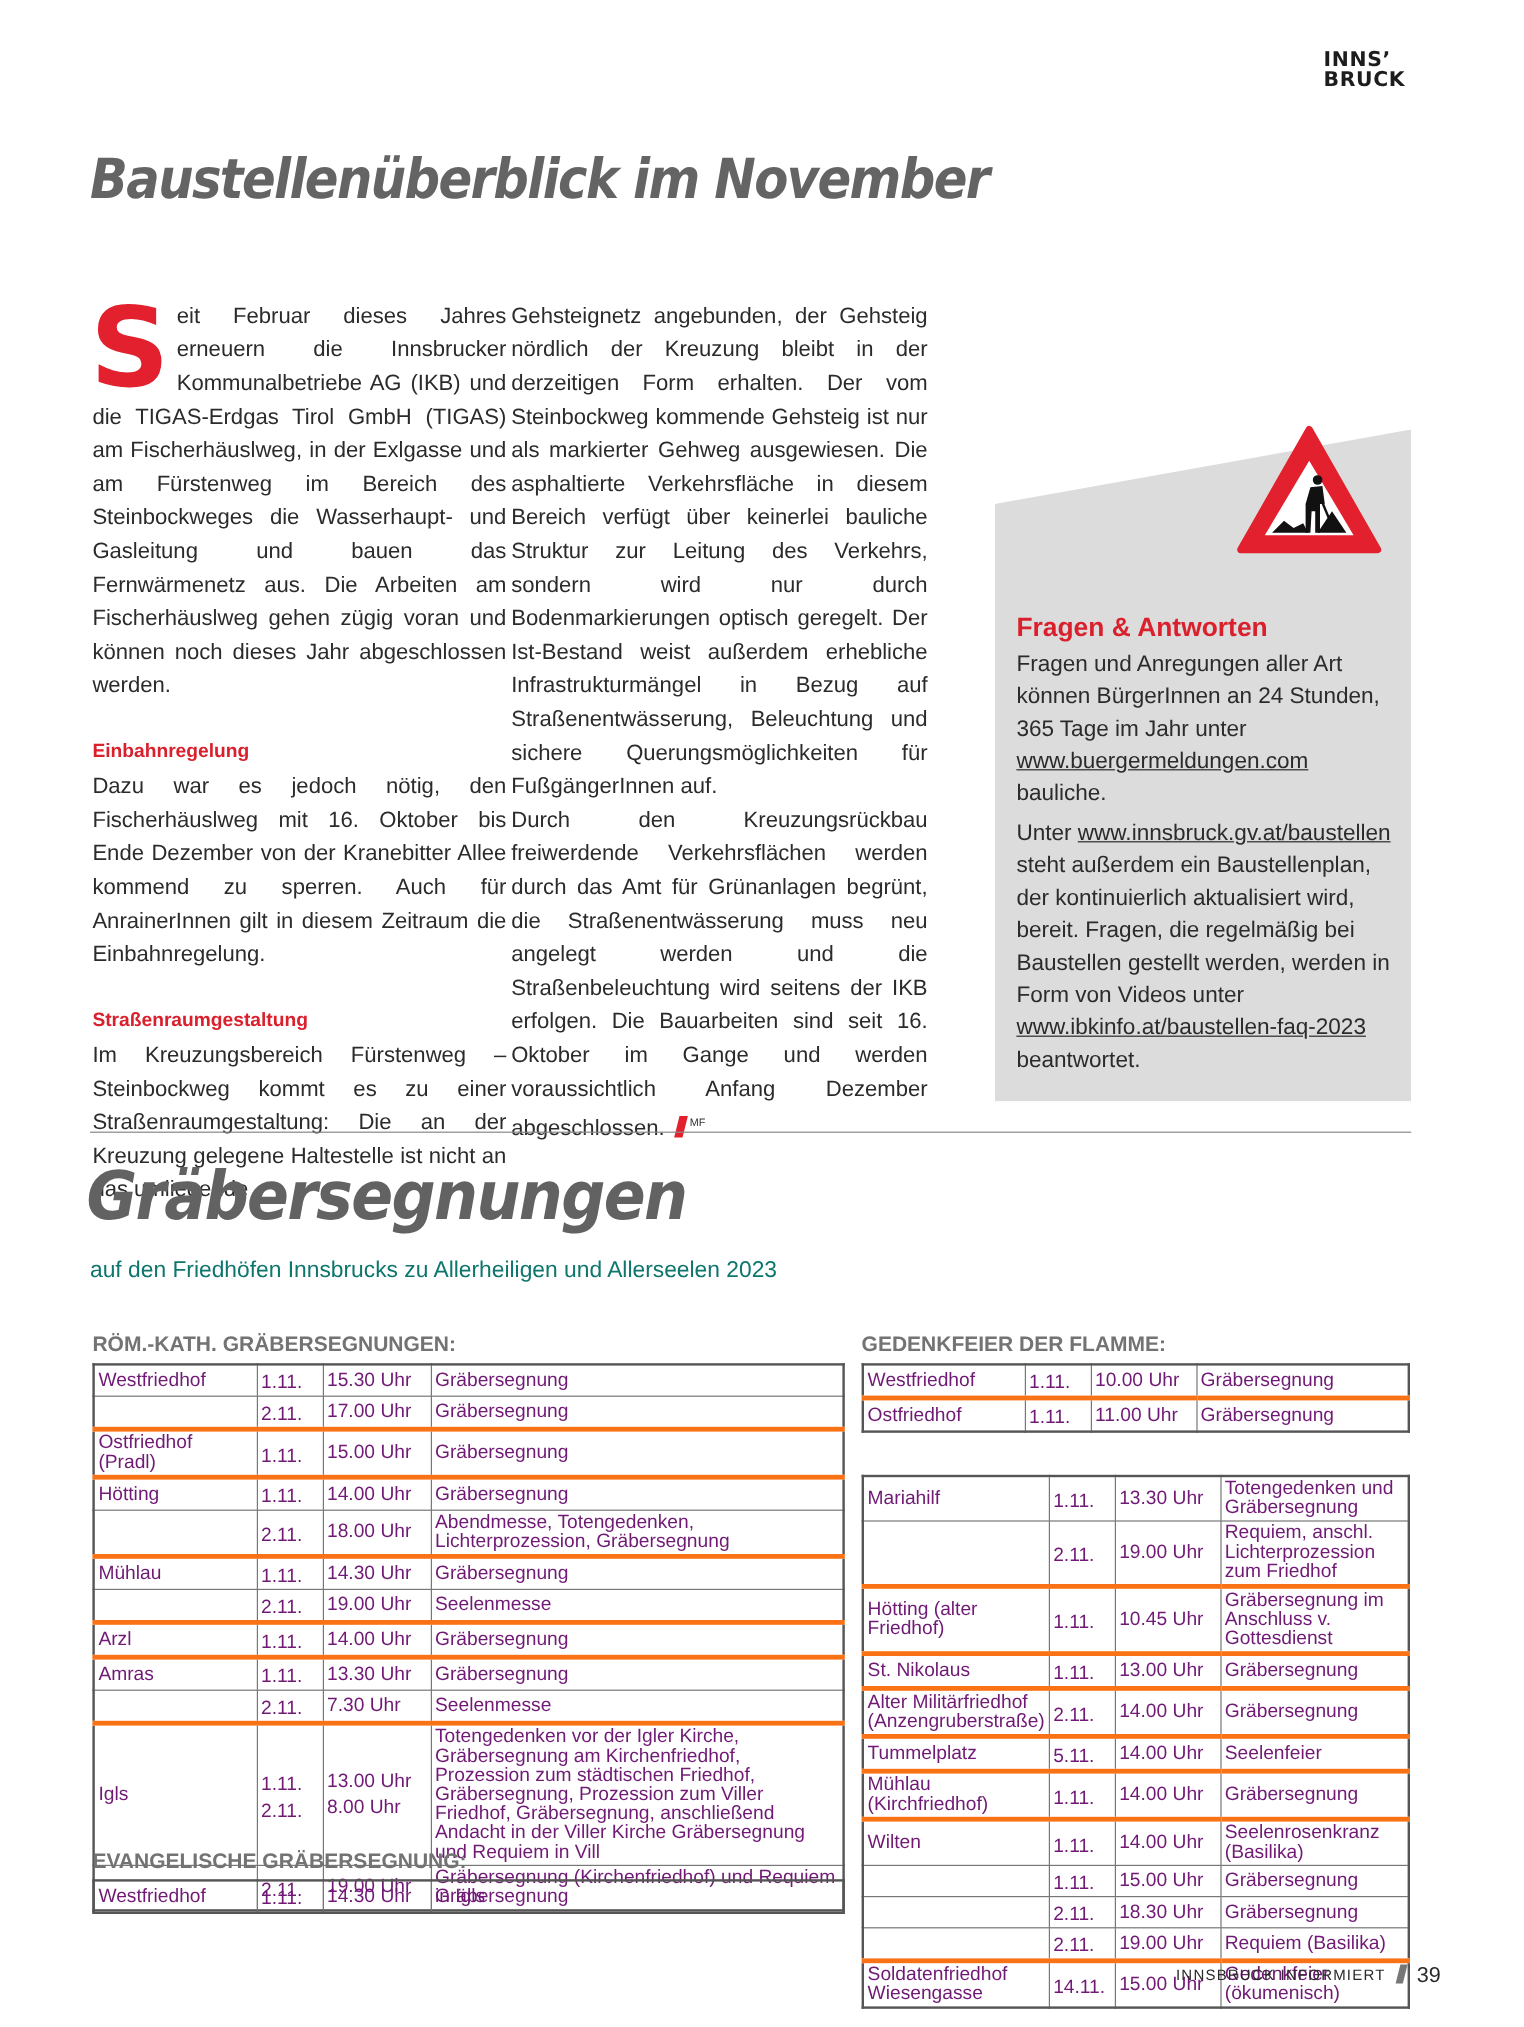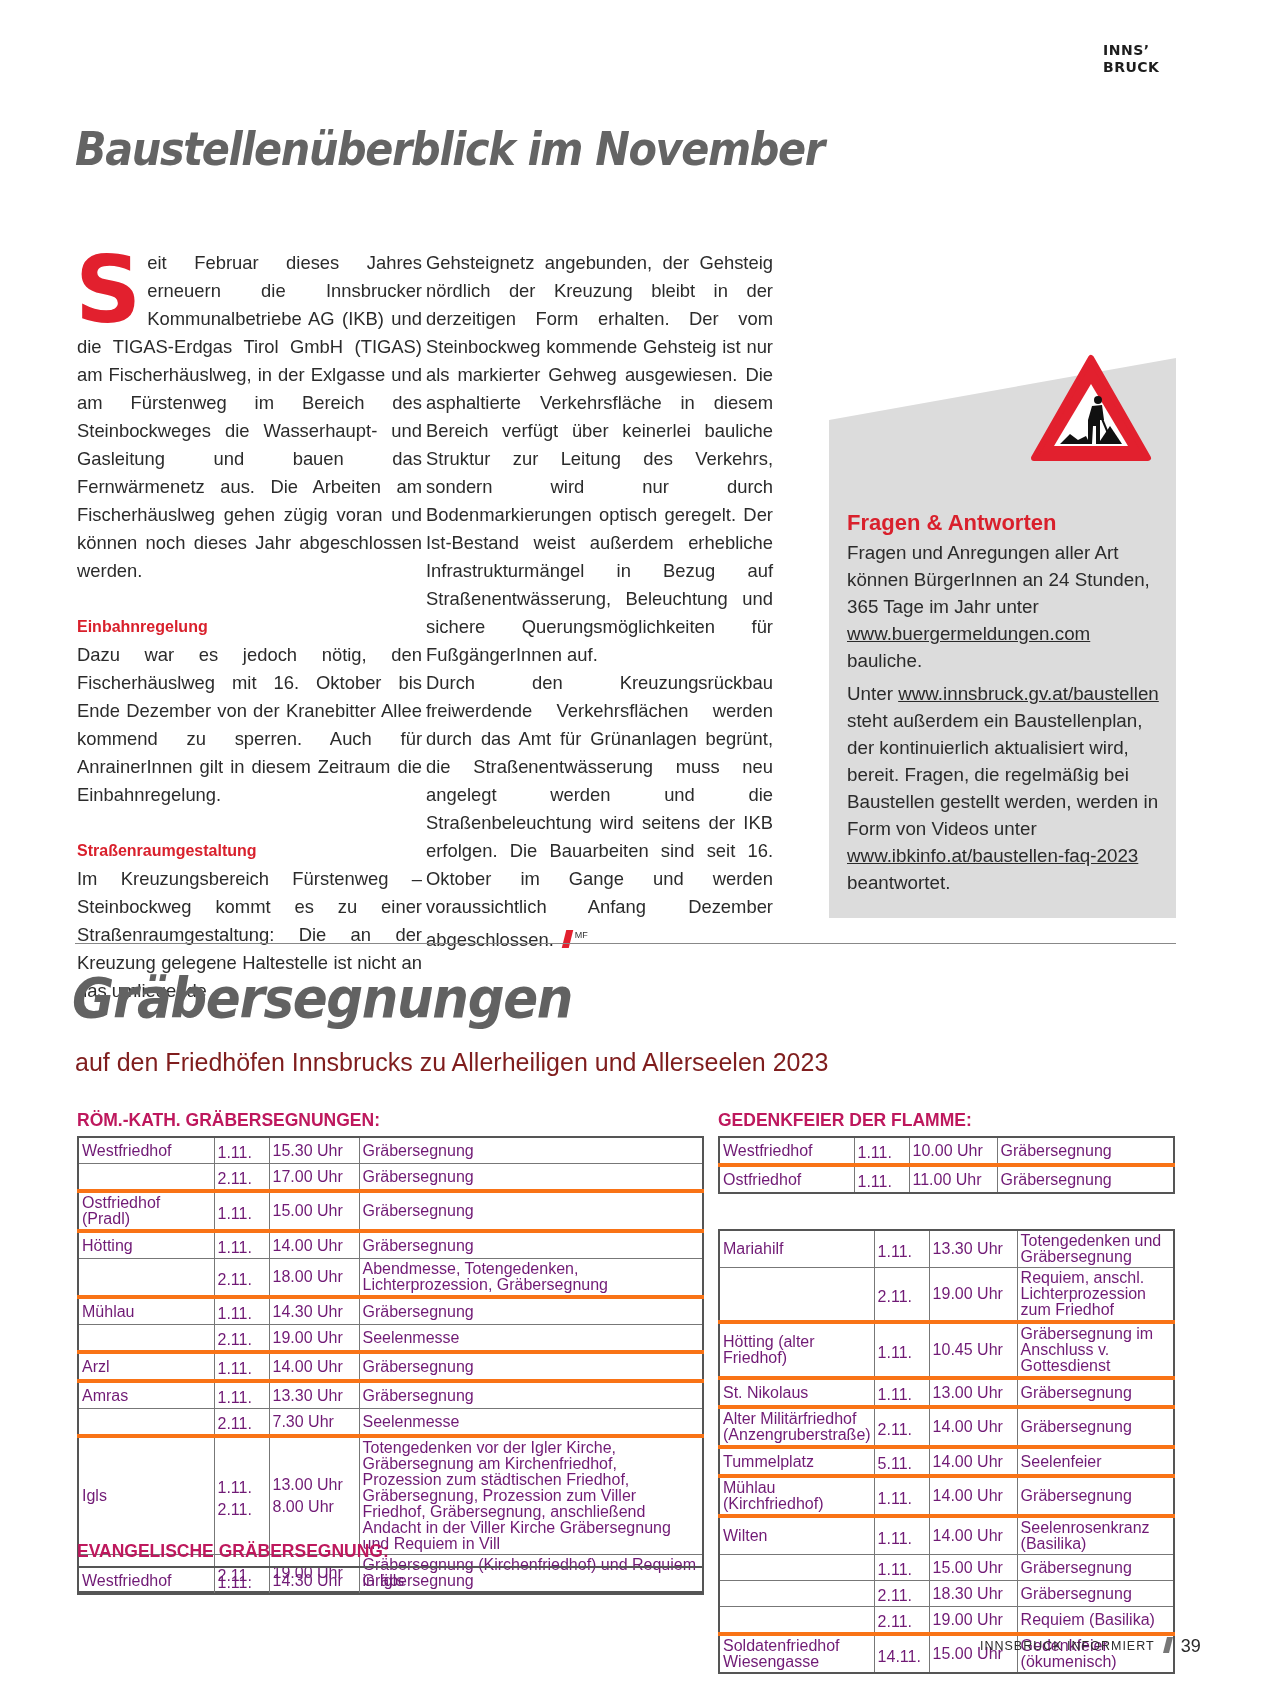--- a/index.html
+++ b/index.html
@@ -1,19 +1,19 @@
 <!DOCTYPE html>
 <html><head>
 <meta charset="utf-8">
 <style>
   * { box-sizing: border-box; margin: 0; padding: 0; }
   html, body { width: 1270px; height: 1689px; background: #ffffff; }
   body { position: relative; font-family: "Liberation Sans", sans-serif; color: #2a2a2a; overflow: hidden; }
 
-  .logo { position: absolute; left: 1103px; top: 42px; font-family: "DejaVu Sans", sans-serif; font-weight: 900; font-size: 14px; line-height: 17px; color: #1d1d1d; letter-spacing: 0.5px; }
+  .logo { position: absolute; left: 1103px; top: 42px; font-family: "DejaVu Sans", sans-serif; font-weight: 900; font-size: 17px; line-height: 17px; color: #1d1d1d; letter-spacing: 0.5px; }
   .logo span { display: block; }
 
   .title1 { position: absolute; left: 75px; top: 122px; font-family: "DejaVu Sans", sans-serif; font-weight: bold; font-style: italic; font-size: 46px; color: #646464; letter-spacing: -1.5px; transform: scaleX(0.9); transform-origin: left top; white-space: nowrap; }
 
   .col { position: absolute; font-size: 18.4px; line-height: 28px; color: #2b2b2b; text-align: justify; }
   .col1 { left: 77px; top: 249px; width: 345px; }
   .col2 { left: 426px; top: 249px; width: 347px; }
   .col p { margin: 0; }
   .dropcap { float: left; font-family: "DejaVu Sans", sans-serif; font-weight: bold; color: #e2202e; font-size: 92px; line-height: 76px; margin: 4px 6px 0 -2px; }
   .subhead { color: #d9202c; font-weight: bold; font-size: 16px; line-height: 28px; margin-top: 28px; }
@@ -23,23 +23,23 @@
   .box { position: absolute; left: 829px; top: 358px; width: 347px; height: 560px; background: #dcdcdc; clip-path: polygon(0 62px, 100% 0, 100% 100%, 0 100%); }
   .sign { position: absolute; left: 1030px; top: 354px; width: 122px; height: 110px; }
   .box-content { position: absolute; left: 847px; top: 509px; width: 320px; font-size: 18.8px; line-height: 27px; color: #2b2b2b; }
   .box-title { color: #d9202c; font-weight: bold; font-size: 22px; line-height: 28px; margin-bottom: 2px; }
   .box-content a { color: #2b2b2b; text-decoration: underline; }
   .box-content p + p { margin-top: 6px; }
 
   .divider { position: absolute; left: 75px; top: 943px; width: 1101px; height: 1px; background: #888; }
 
   .title2 { position: absolute; left: 72px; top: 965px; font-family: "DejaVu Sans", sans-serif; font-weight: bold; font-style: italic; font-size: 56px; color: #626262; letter-spacing: -1.5px; transform: scaleX(0.92); transform-origin: left top; white-space: nowrap; }
-  .subtitle2 { position: absolute; left: 75px; top: 1048px; font-size: 25px; color: #7f1d1d; white-space: nowrap; }
-
-  .tbl-head { position: absolute; font-weight: bold; font-size: 17.5px; color: #be185d; white-space: nowrap; }
+  .subtitle2 { position: absolute; left: 75px; top: 1048px; font-size: 19px; color: #0f766e; white-space: nowrap; }
+
+  .tbl-head { position: absolute; font-weight: bold; font-size: 17.5px; color: #737373; white-space: nowrap; }
   table { position: absolute; border-collapse: collapse; font-size: 16px; color: #701a75; line-height: 16px; }
   td { border: 1px solid #777; padding: 2px 3px; vertical-align: middle; }
   tr.grp td { border-top: 4px solid #f97316; }
   table.outer { border: 2px solid #555; }
   td.c-place { width: 136px; }
   td.c-date { width: 55px; padding-top: 7px; }
   td.c-time { width: 90px; }
 
   .t1 { left: 77px; top: 1136px; width: 627px; }
   .t1 td { height: 25px; }

